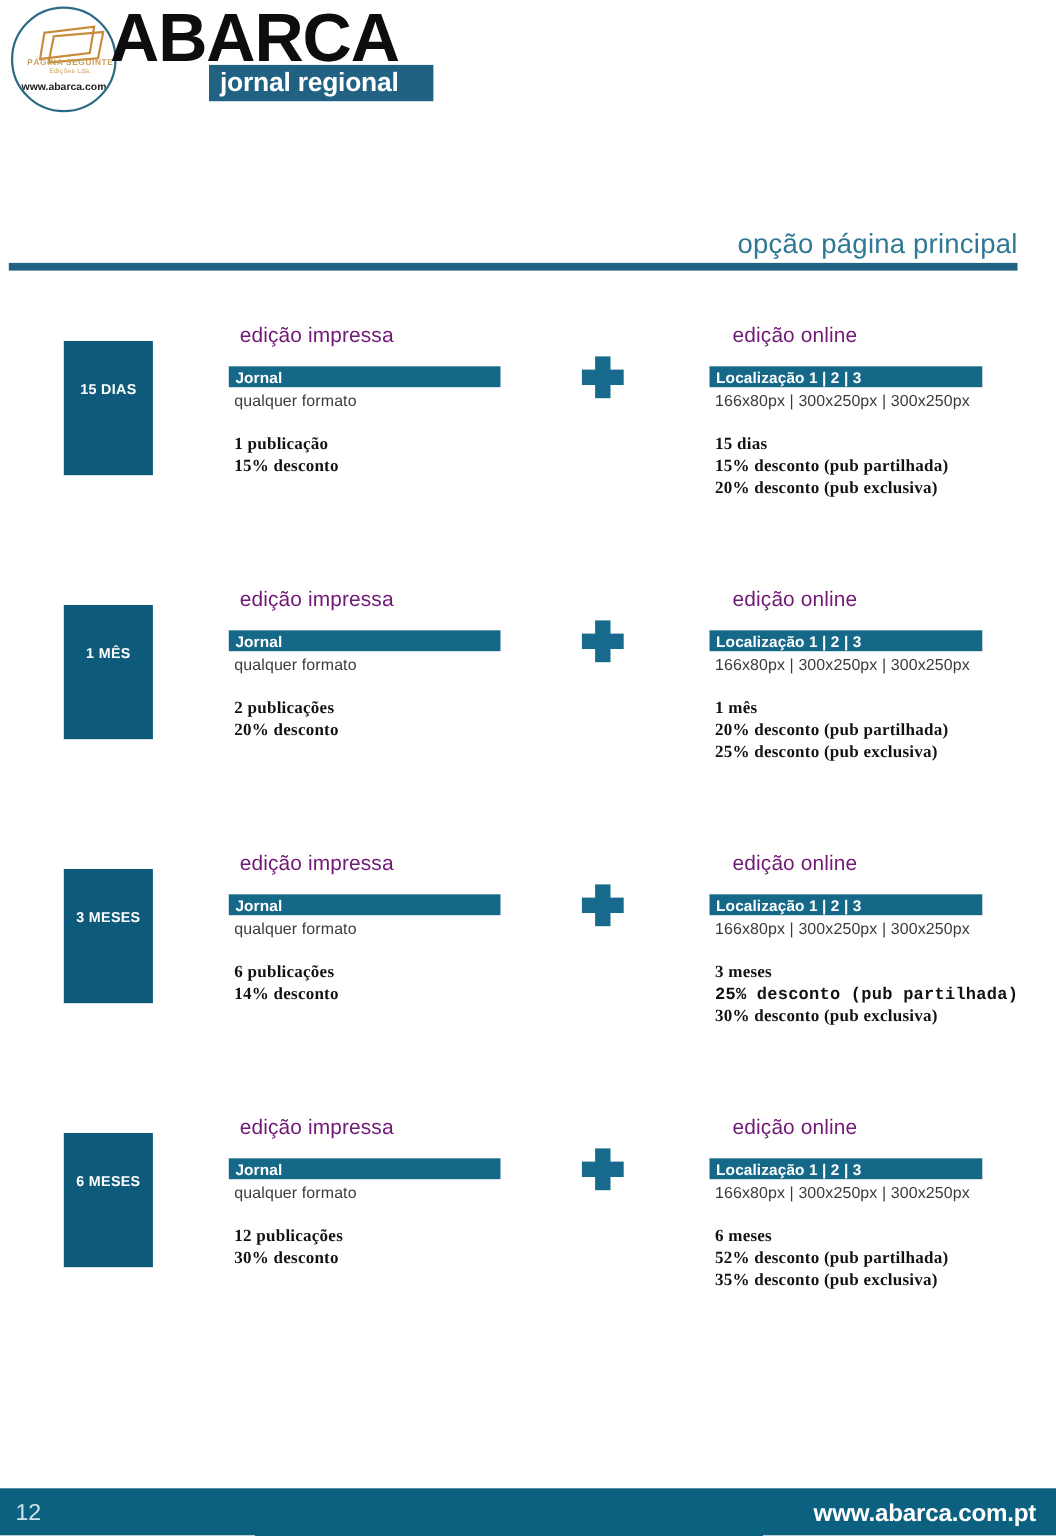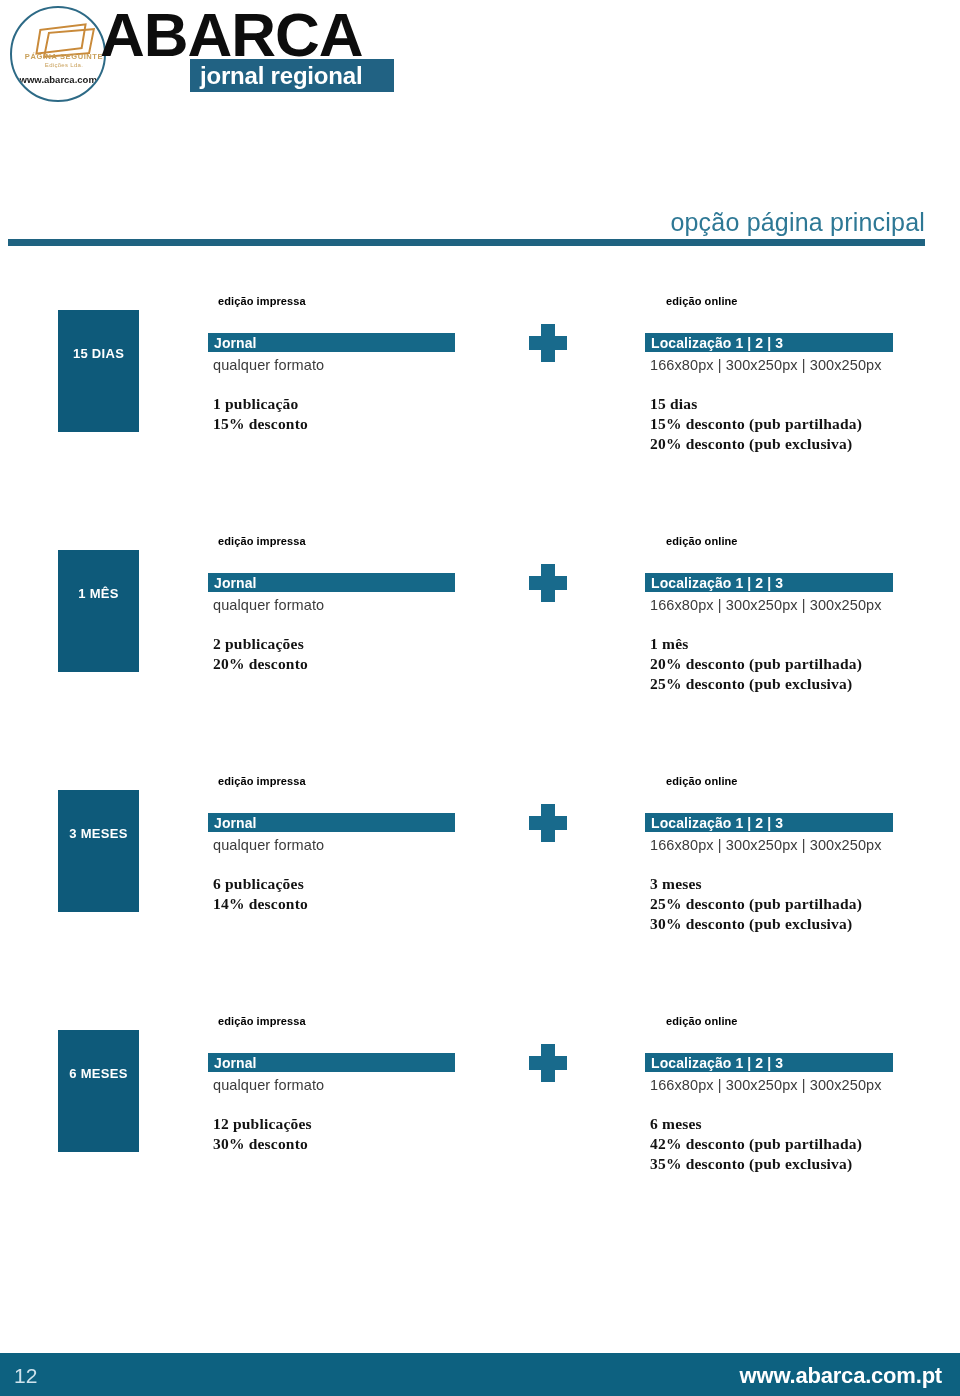--- a/index.html
+++ b/index.html
@@ -86,21 +86,21 @@
   .block{position:absolute;left:0;width:960px;}
   .tag-box{
     position:absolute;left:58px;width:81px;height:122px;
     background:#0e5a7a;
   }
   .tag-label{
     position:absolute;left:58px;width:81px;text-align:center;
     color:#ffffff;font-size:13px;font-weight:bold;letter-spacing:.3px;
   }
   .col-head{
-    position:absolute;font-size:11px;font-weight:bold;color:#000000;
+    position:absolute;font-size:19px;font-weight:normal;color:#701a75;
     letter-spacing:.1px;
   }
   .bar{
     position:absolute;height:19px;background:#156888;
   }
   .bar-txt{
     position:absolute;color:#ffffff;font-size:14px;font-weight:bold;
     letter-spacing:.1px;
   }
   .sub-txt{
@@ -203,38 +203,38 @@
       <div class="bar-txt" style="left: 214px; top: 50px;">Jornal</div>
       <div class="sub-txt" style="left: 213px; top: 72px;">qualquer formato</div>
       <div class="serif-line" style="left: 213px; top: 110px;">6 publicações</div>
       <div class="serif-line" style="left: 213px; top: 130px;">14% desconto</div>
       <div class="plus" style="left: 529px; top: 39px;"></div>
       <div class="col-head" style="left: 666px; top: 10px;">edição online</div>
       <div class="bar" style="left: 645px; top: 48px; width: 248px;"></div>
       <div class="bar-txt" style="left: 651px; top: 50px;">Localização 1 | 2 | 3</div>
       <div class="sub-txt" style="left: 650px; top: 72px;">166x80px | 300x250px | 300x250px</div>
       <div class="serif-line" style="left: 650px; top: 110px;">3 meses</div>
-      <div class="serif-line" style="left: 650px; top: 130px;">25% desconto (pub partilhada)</div>
+      <div class="serif-line" style="left: 650px; top: 130px; font-family: Liberation Mono, monospace;">25% desconto (pub partilhada)</div>
       <div class="serif-line" style="left: 650px; top: 150px;">30% desconto (pub exclusiva)</div>
     </div>
     <div class="block" style="top: 1005px; height: 240px;">
       <div class="tag-box" style="top: 25px;"></div>
       <div class="tag-label" style="top: 61px;">6 MESES</div>
       <div class="col-head" style="left: 218px; top: 10px;">edição impressa</div>
       <div class="bar" style="left: 208px; top: 48px; width: 247px;"></div>
       <div class="bar-txt" style="left: 214px; top: 50px;">Jornal</div>
       <div class="sub-txt" style="left: 213px; top: 72px;">qualquer formato</div>
       <div class="serif-line" style="left: 213px; top: 110px;">12 publicações</div>
       <div class="serif-line" style="left: 213px; top: 130px;">30% desconto</div>
       <div class="plus" style="left: 529px; top: 39px;"></div>
       <div class="col-head" style="left: 666px; top: 10px;">edição online</div>
       <div class="bar" style="left: 645px; top: 48px; width: 248px;"></div>
       <div class="bar-txt" style="left: 651px; top: 50px;">Localização 1 | 2 | 3</div>
       <div class="sub-txt" style="left: 650px; top: 72px;">166x80px | 300x250px | 300x250px</div>
       <div class="serif-line" style="left: 650px; top: 110px;">6 meses</div>
-      <div class="serif-line" style="left: 650px; top: 130px;">42% desconto (pub partilhada)</div>
+      <div class="serif-line" style="left: 650px; top: 130px;">52% desconto (pub partilhada)</div>
       <div class="serif-line" style="left: 650px; top: 150px;">35% desconto (pub exclusiva)</div>
     </div>
   </div>
 
 <div class="footer-bar"></div>
 <div class="footer-page">12</div>
 <div class="footer-url">www.abarca.com.pt</div>
 
 </body></html>

